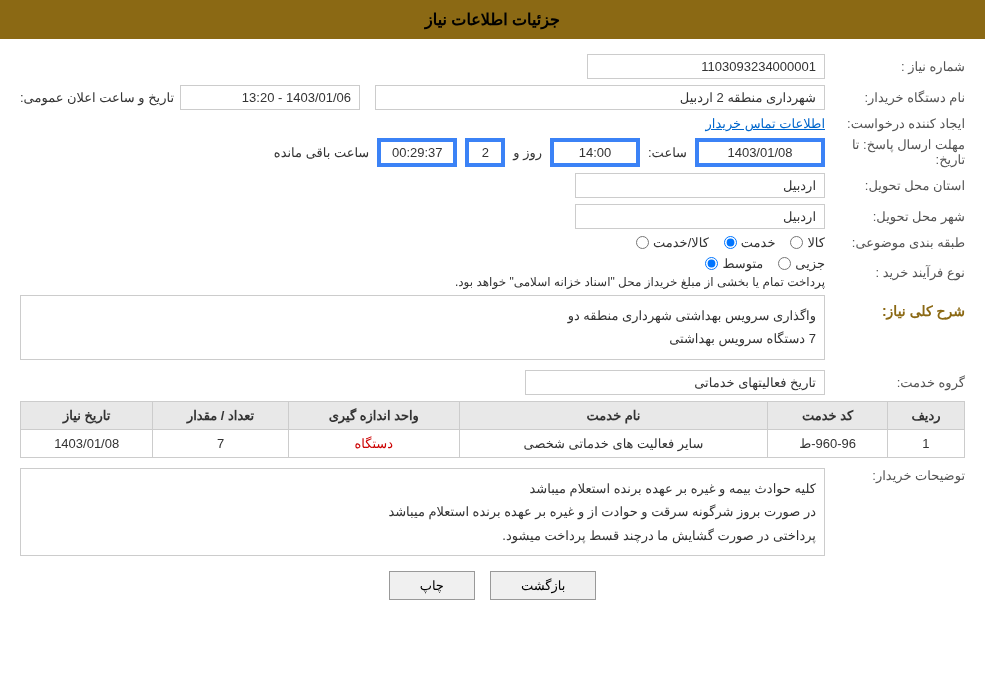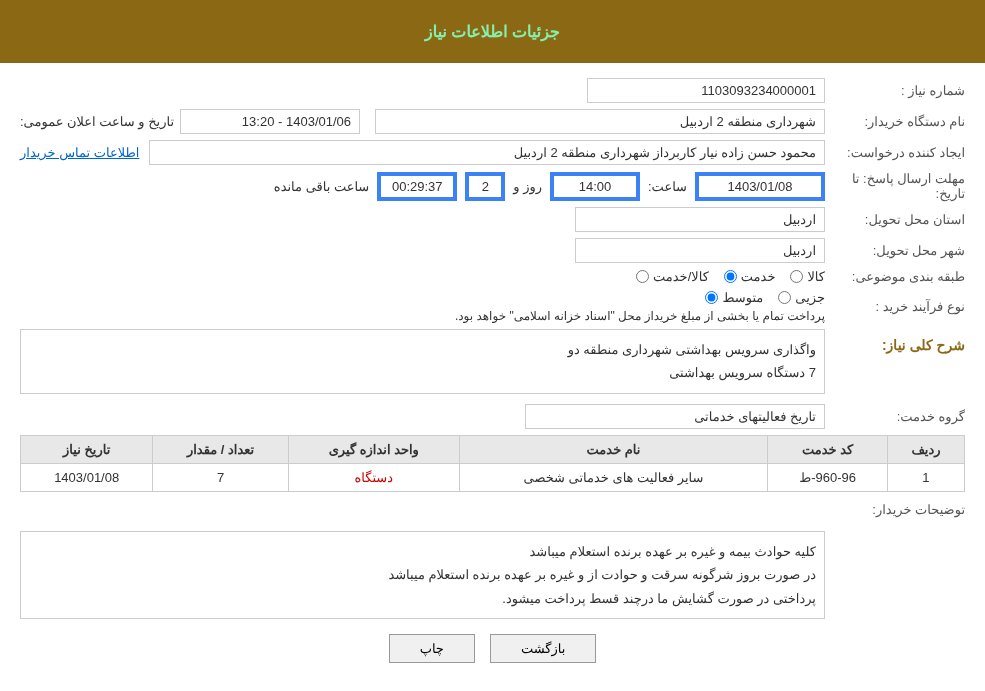--- a/index.html
+++ b/index.html
@@ -13,23 +13,23 @@
 
     .page-container {
       width: 985px;
       min-height: 691px;
       background: #fff;
       margin: 0 auto;
     }
 
     .header-bar {
       background: #8B6914;
-      color: #86efac;
+      color: #000000;
       text-align: center;
-      padding: 22px 0;
+      padding: 10px 0;
       font-size: 16px;
       font-weight: bold;
     }
 
     .content-area {
       padding: 15px 20px;
     }
 
     .input-box {
       border: 1px solid #ccc;
@@ -204,21 +204,20 @@
         <div style="display:flex; align-items:center; gap:6px; direction:rtl; flex-shrink:0;">
           <div class="input-box" style="width:180px;">1403/01/06 - 13:20</div>
           <span style="white-space:nowrap;">تاریخ و ساعت اعلان عمومی:</span>
         </div>
       </div>
     </div>
 
     <div class="field-row">
       <span class="field-label">ایجاد کننده درخواست:</span>
       <div class="field-value" style="display:flex; align-items:center; gap:10px; direction:rtl;">
-        <div class="input-box" style="flex:1;">محمود حسن زاده نیار کاربرداز شهرداری منطقه 2 اردبیل</div>
         <span class="link-text">اطلاعات تماس خریدار</span>
       </div>
     </div>
 
     <div class="field-row">
       <span class="field-label">مهلت ارسال پاسخ: تا تاریخ:</span>
       <div class="field-value">
         <div class="inline-fields">
           <div class="small-input date-input">1403/01/08</div>
           <span>ساعت:</span>
@@ -318,21 +317,21 @@
       <td>سایر فعالیت های خدماتی شخصی</td>
       <td class="red-text">دستگاه</td>
       <td>7</td>
       <td>1403/01/08</td>
     </tr>
         </tbody>
     </table>
 
     <div style="display:flex; direction:rtl; margin-top:10px; margin-bottom:10px;">
       <span class="field-label" style="width:140px; flex-shrink:0;">توضیحات خریدار:</span>
-      <div style="flex:1;margin-top:29px;">
+      <div style="flex:1;">
         <div class="description-box" style="white-space:pre-line;">کلیه حوادث بیمه و غیره بر عهده برنده استعلام میباشد
 در صورت بروز شرگونه سرقت و حوادت  از و غیره بر عهده برنده استعلام میباشد
 پرداختی در صورت گشایش ما درچند قسط پرداخت میشود.</div>
       </div>
     </div>
 
     <div class="button-row">
       <button class="btn btn-back">بازگشت</button>
       <button class="btn btn-print">چاپ</button>
     </div>

